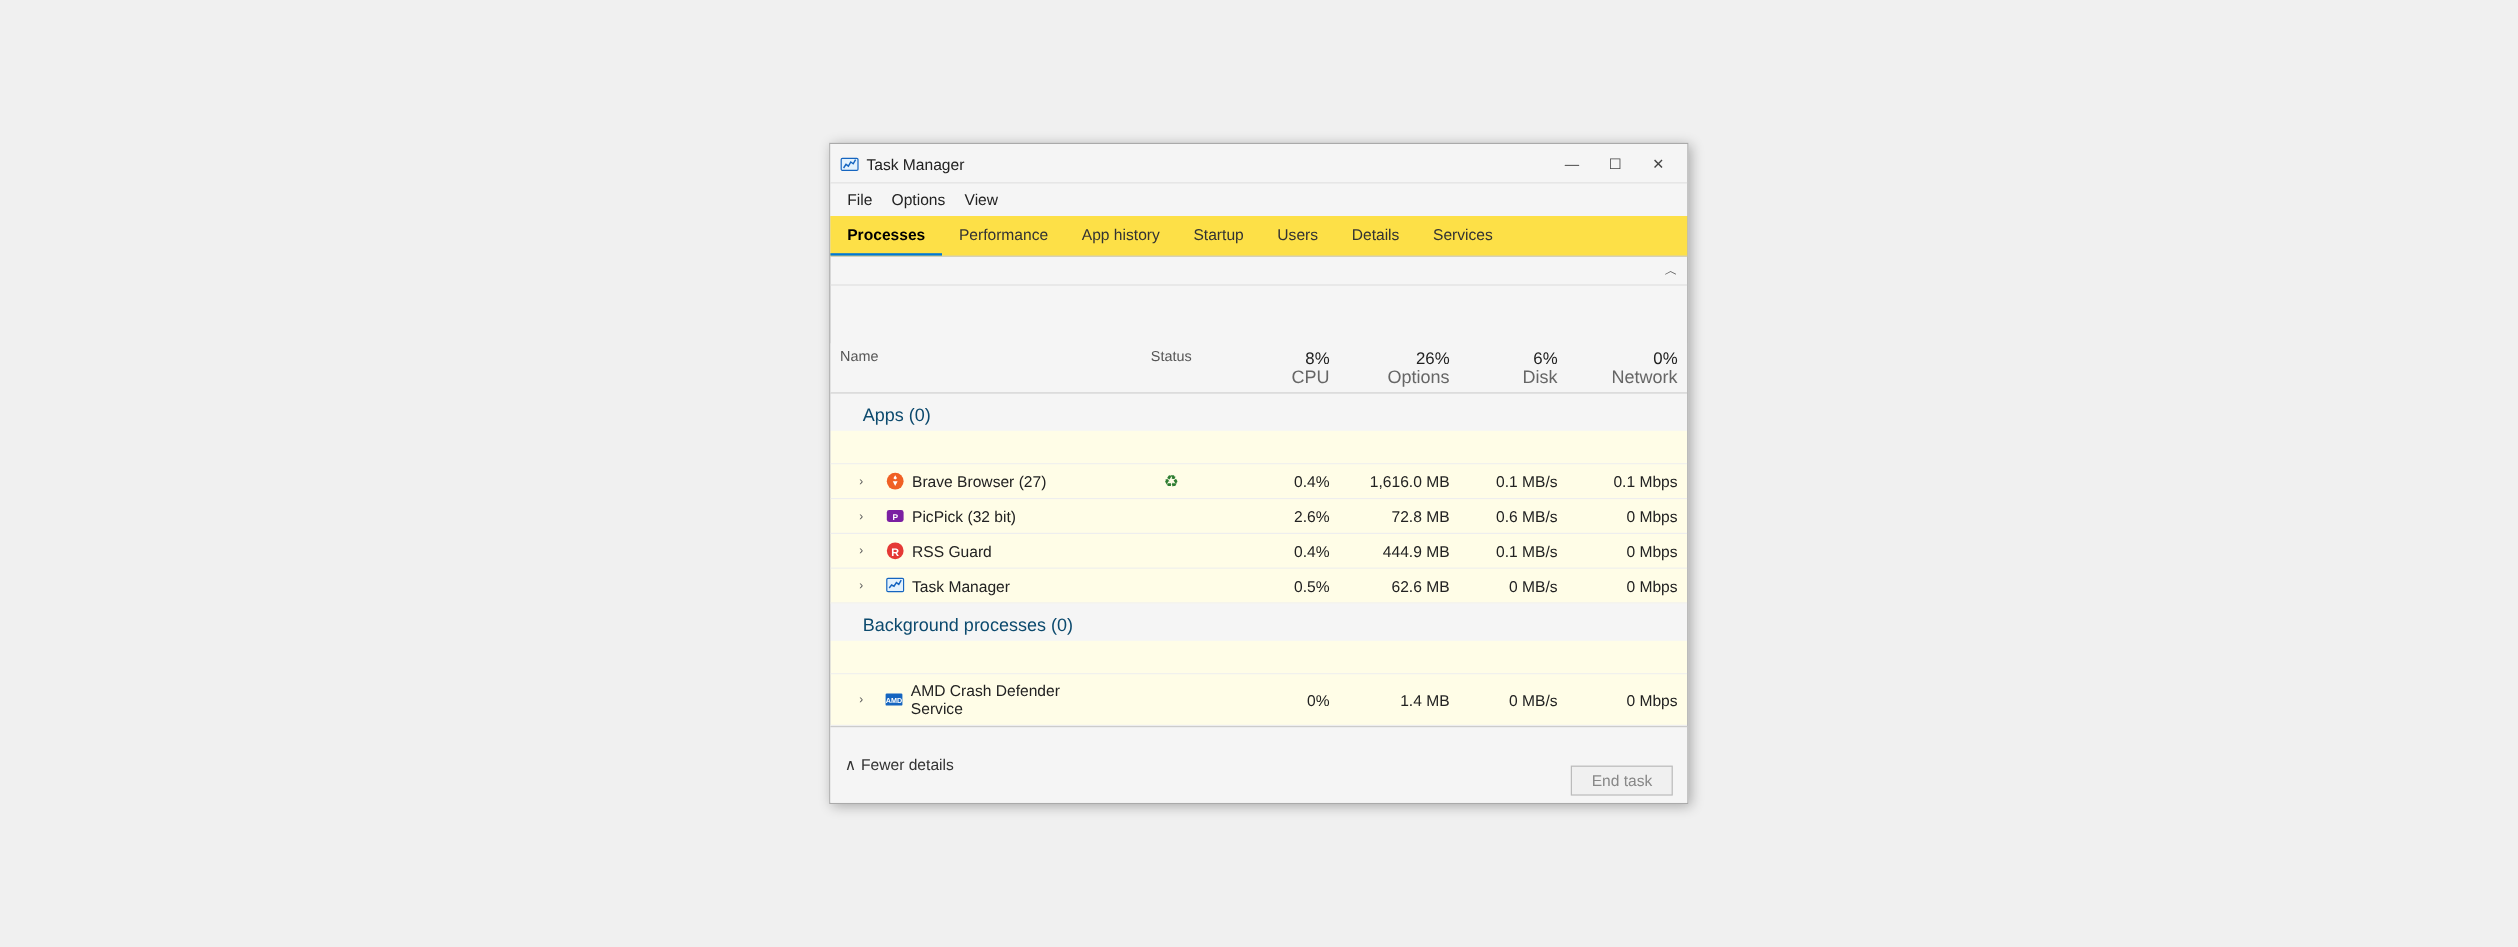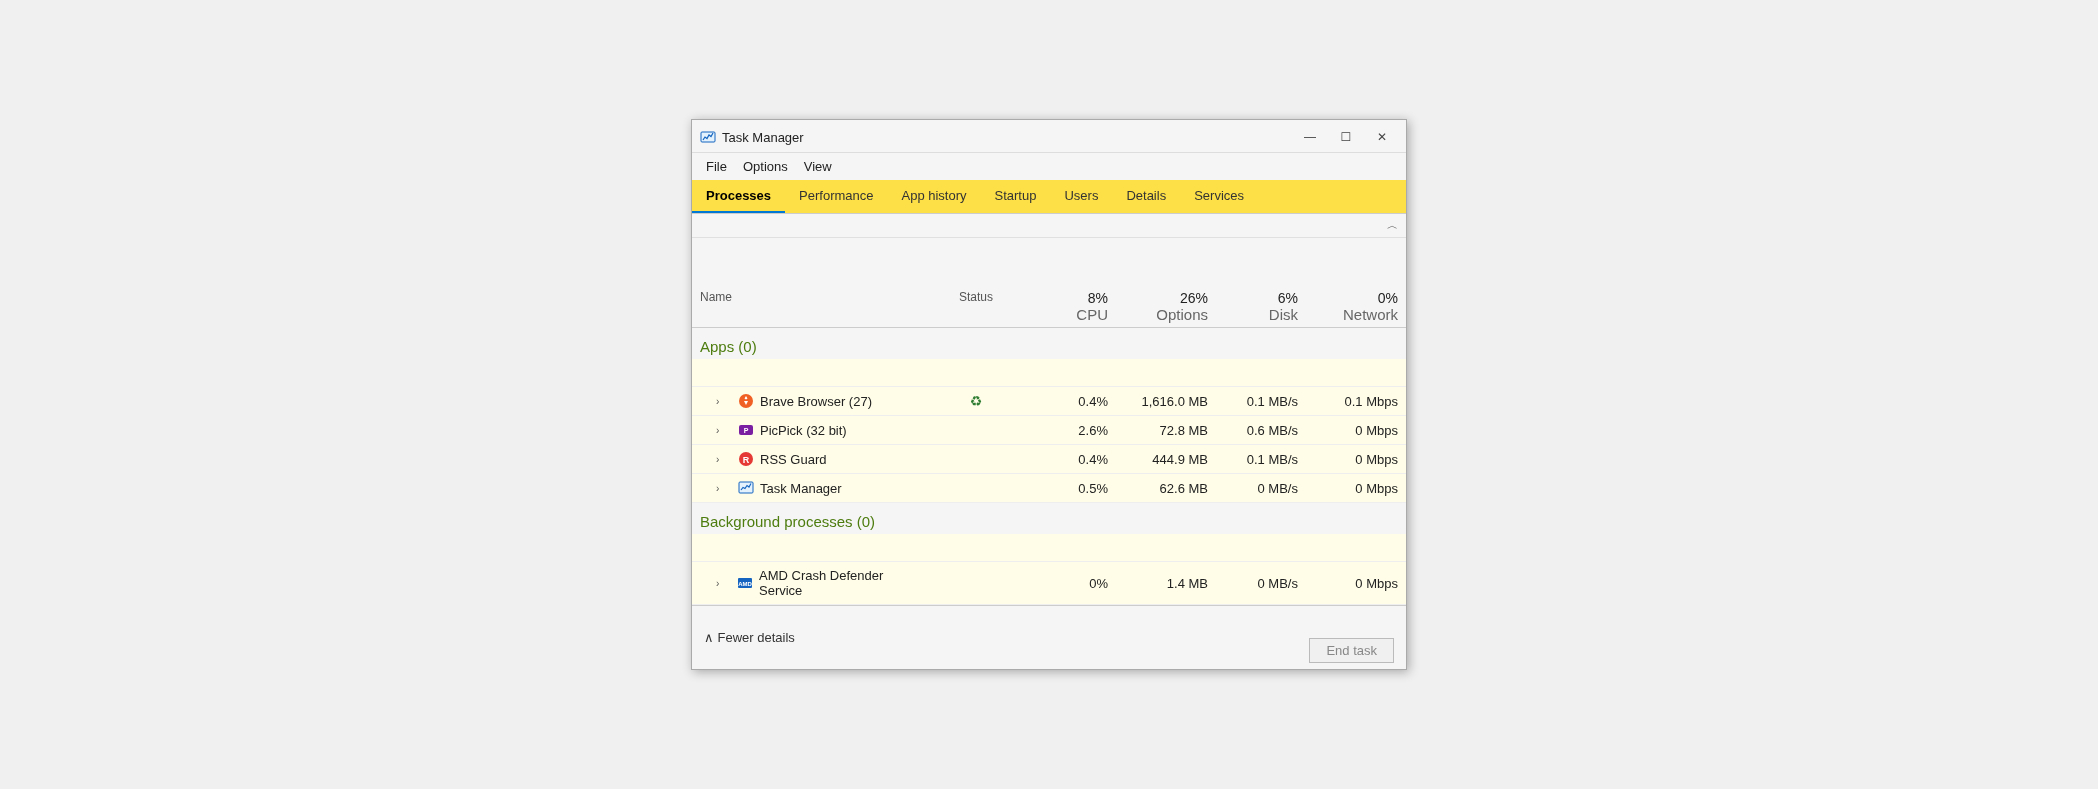--- a/index.html
+++ b/index.html
@@ -134,24 +134,24 @@
     .col-label {
       font-size: 15px;
       color: #666;
     }
     .process-table {
       overflow-y: auto;
       max-height: 380px;
       position: relative;
     }
     .section-header {
-      padding: 10px 12px 4px 8px;
+      padding: 10px 12px 4px 27px;
       font-size: 15px;
       font-weight: 300;
-      color: #4d7c0f;
+      color: #0c4a6e;
       background: #f5f5f5;
     }
     .process-row {
       display: grid;
       grid-template-columns: 1fr 100px 90px 100px 90px 100px;
       border-bottom: 1px solid #eee;
       align-items: center;
       cursor: pointer;
     }
     .process-name-cell {

